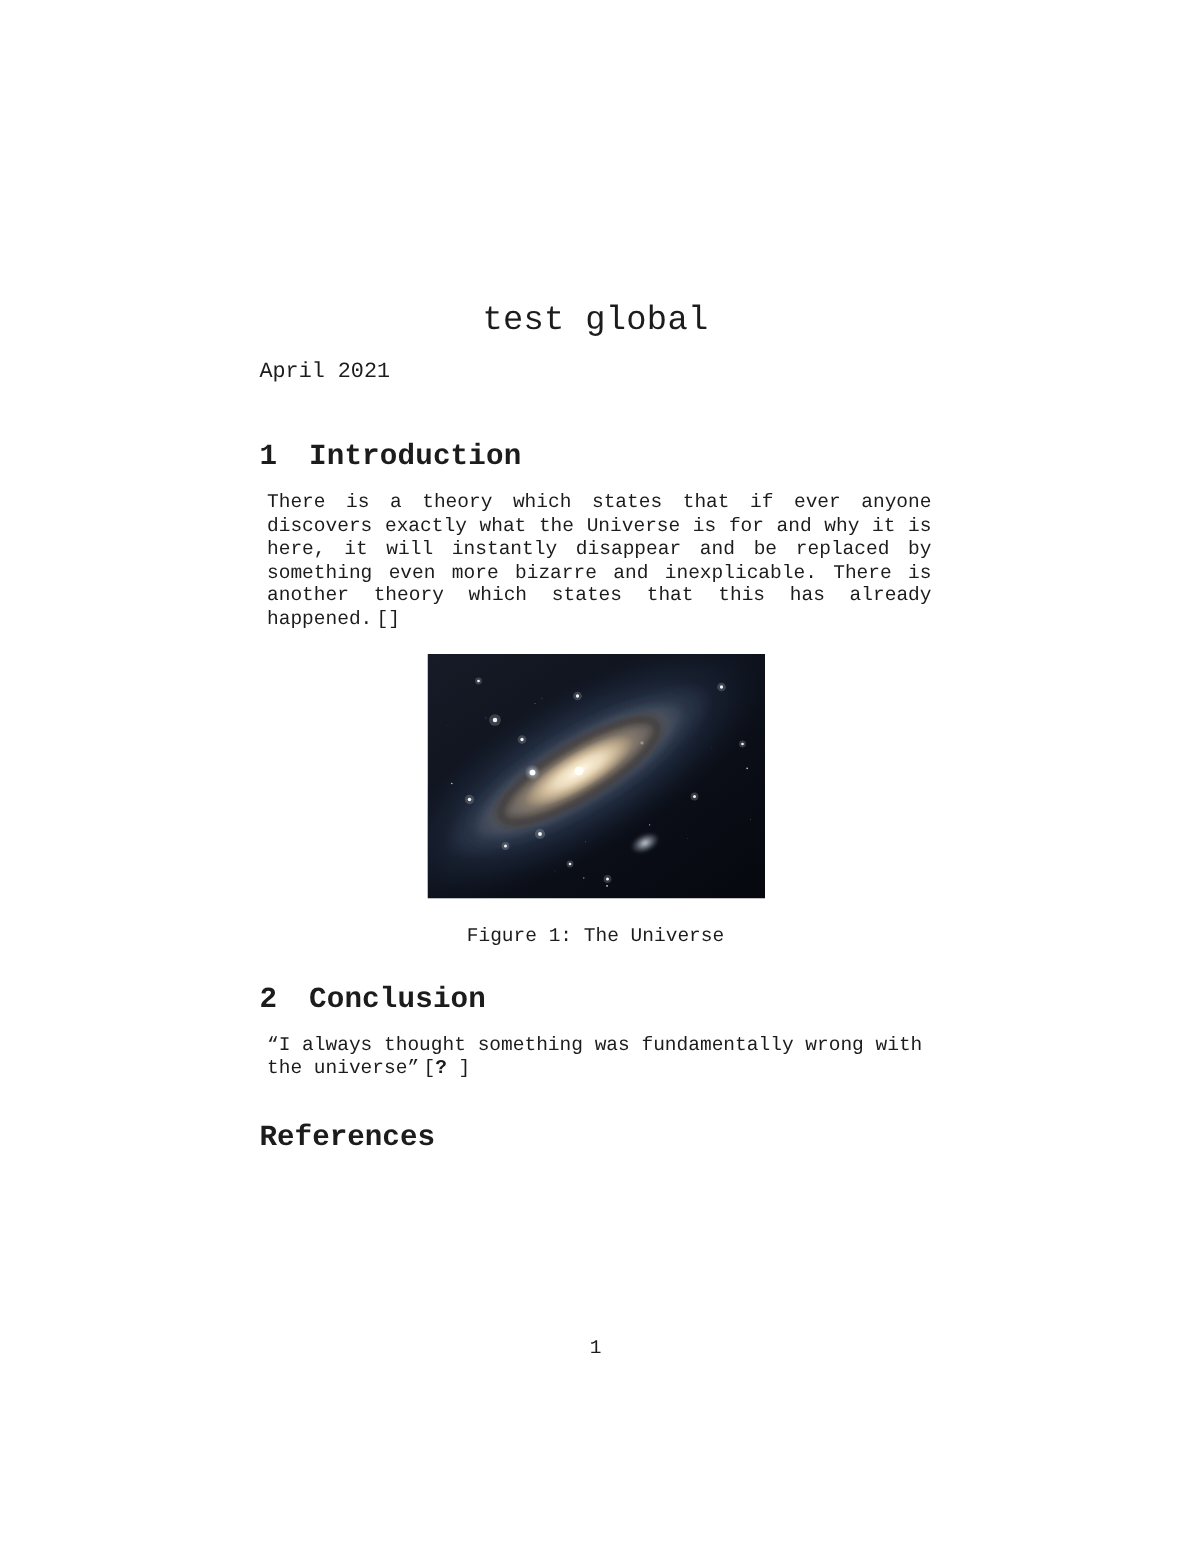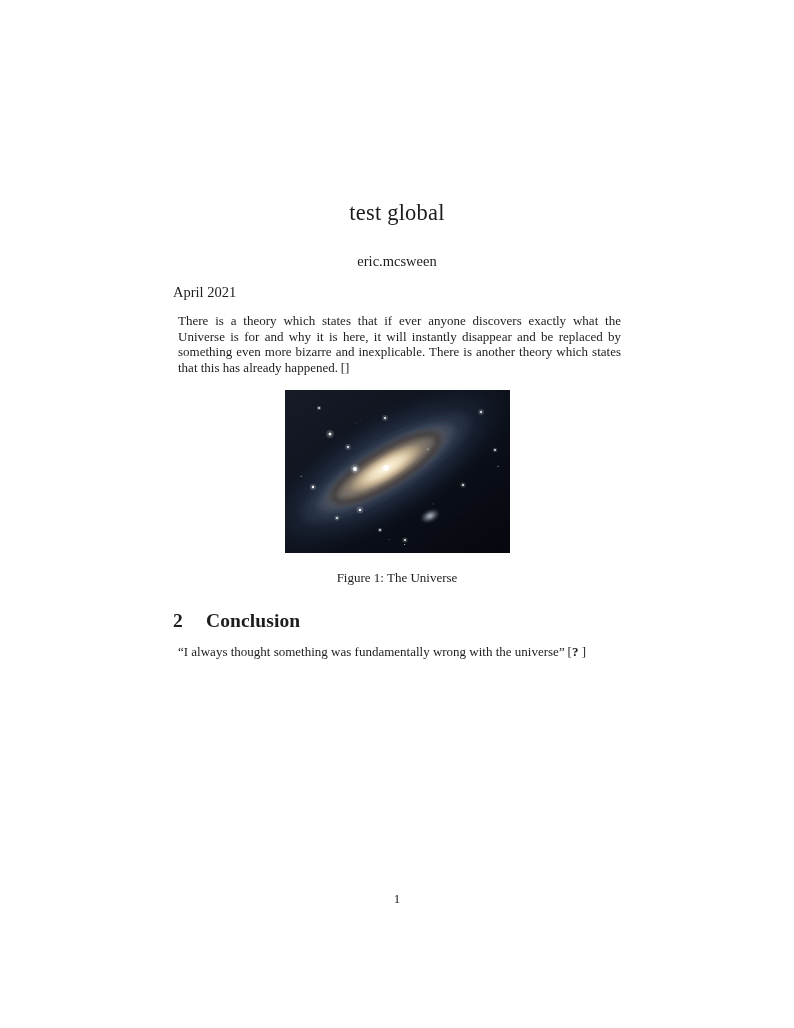--- a/index.html
+++ b/index.html
@@ -1,21 +1,21 @@
 <!DOCTYPE html>
 <html><head>
 <meta charset="utf-8">
 <style>
   html, body { margin: 0; padding: 0; background: #ffffff; }
   .page {
     position: relative;
     width: 794px;
     height: 1028px;
     background: #ffffff;
-    font-family: Liberation Serif, serif;
+    font-family: Liberation Mono, monospace;
     color: #1c1c1c;
     overflow: hidden;
     margin: 0 auto;
     border-radius: 11px;
   }
   .content {
     padding: 200px 173px 0 173px;
     box-sizing: border-box;
   }
   .doc-title {
@@ -81,23 +81,23 @@
     font-size: 13px;
   }
 </style>
 </head>
 <body>
 
 <div class="page">
   <div class="content">
 
     <h1 class="doc-title">test global</h1>
-    <div class="doc-author">eric.mcsween</div>
     <div class="doc-date">April 2021</div>
 
+    <h2 class="section-heading"><span class="section-number">1</span><span>Introduction</span></h2>
 
     <p class="para"><span>There is a theory which states that if ever anyone discovers exactly what the Universe is for and why it is here, it will instantly disappear and be replaced by something even more bizarre and inexplicable. There is another theory which states that this has already happened.</span><span class="cite">[]</span></p>
 
     <div class="figure-block">
       <svg class="galaxy" viewBox="0 0 225 163" xmlns="http://www.w3.org/2000/svg" role="img">
         <defs>
           <linearGradient id="bg" x1="0" y1="0" x2="1" y2="1">
             <stop offset="0%" stop-color="#161b27"></stop>
             <stop offset="55%" stop-color="#0c101a"></stop>
             <stop offset="100%" stop-color="#06080e"></stop>
@@ -303,17 +303,18 @@
             <circle cx="95" cy="140" r="0.9" opacity="0.95"></circle>
           </g>
       </svg>
       <div class="figure-caption">Figure 1: The Universe</div>
     </div>
 
     <h2 class="section-heading" style="margin-top:24px"><span class="section-number">2</span><span>Conclusion</span></h2>
 
     <p class="para single"><span>“I always thought something was fundamentally wrong with the universe”</span><span class="cite"><span>[</span><span class="cite-mark">?</span><span> ]</span></span></p>
 
+    <h2 class="references-heading">References</h2>
 
   </div>
 
   <div class="page-footer">1</div>
 </div>
 
 </body></html>

